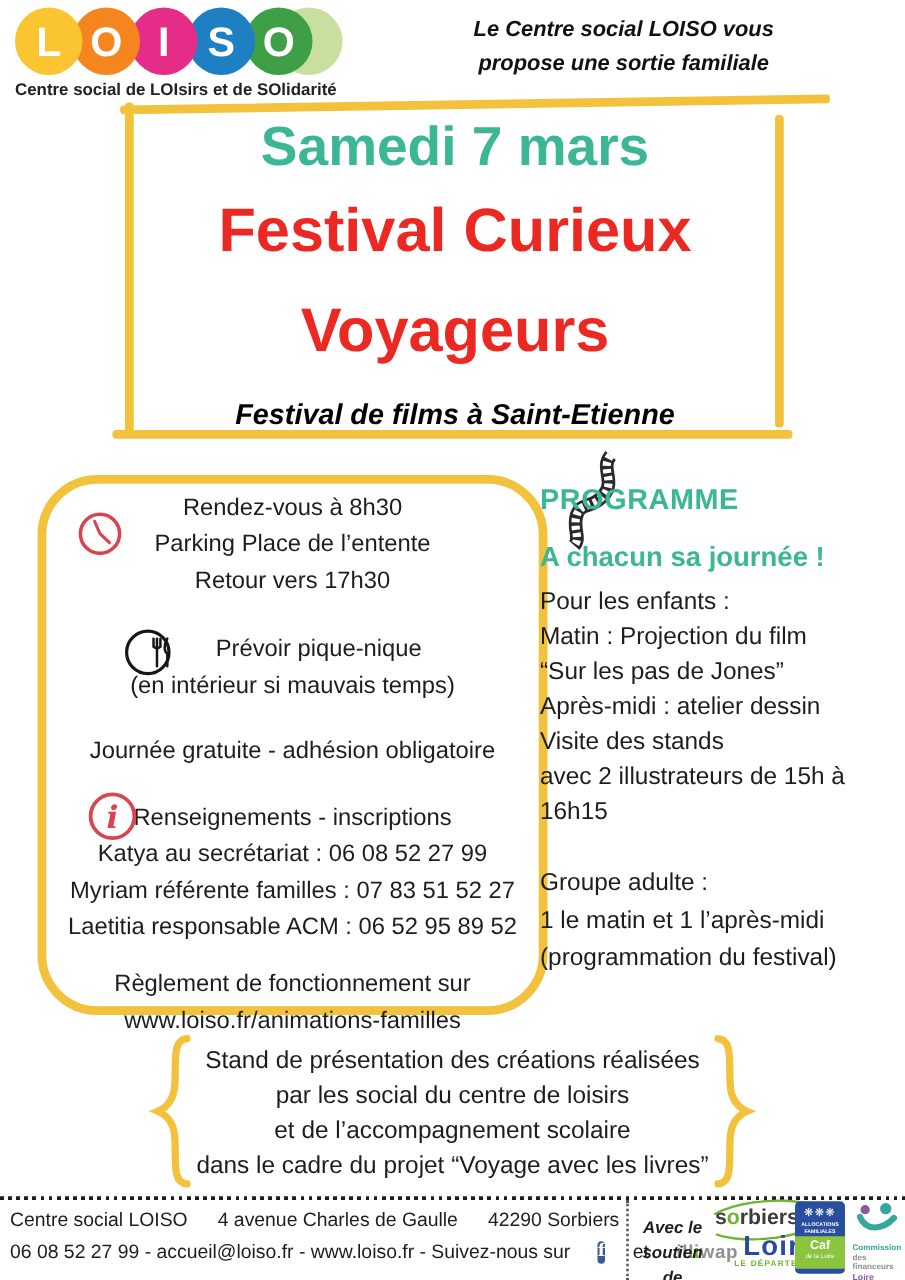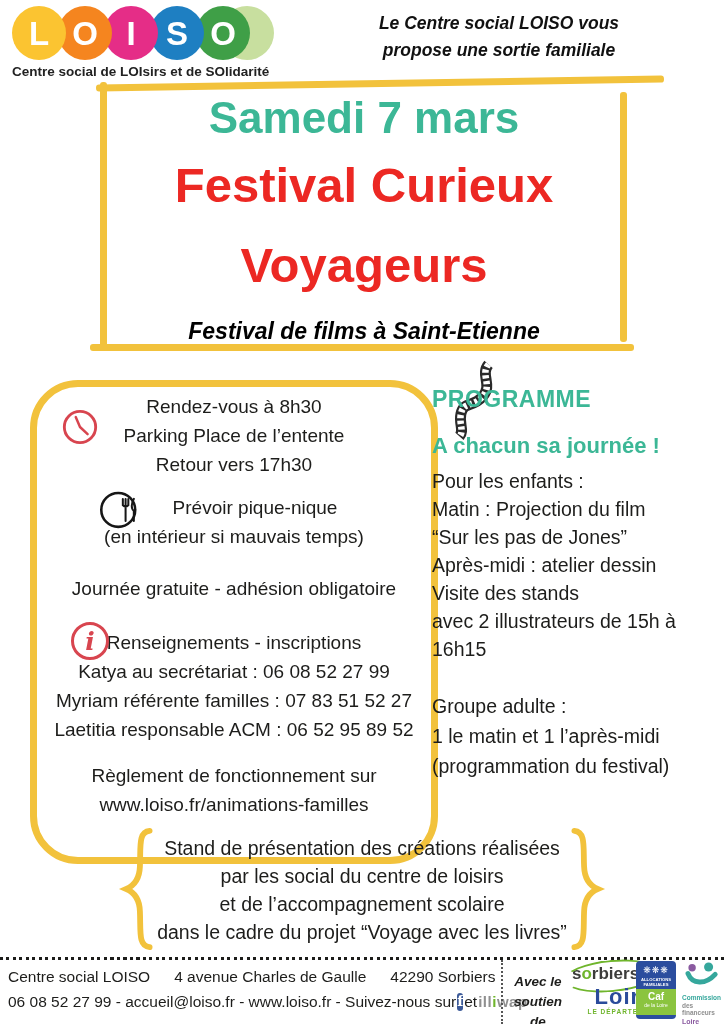--- a/index.html
+++ b/index.html
@@ -28,25 +28,25 @@
   .st-top{left:96px;top:80px;width:568px;height:7px;transform:rotate(-0.9deg);}
   .st-left{left:100px;top:82px;width:7px;height:268px;}
   .st-right{left:620px;top:92px;width:7px;height:250px;}
   .st-bottom{left:90px;top:344px;width:544px;height:7px;}
   .title-box{position:absolute;left:104px;top:88px;width:520px;text-align:center;}
   .t-date{margin-top:6px;font-size:44px;font-weight:800;color:#3CB796;line-height:48px;}
   .t-main{font-size:49px;font-weight:800;color:#EC2823;line-height:74px;margin-top:6px;}
   .t-sub{margin-top:16px;font-size:23px;font-weight:700;font-style:italic;color:#000000;}
 
   
-  .info-box{position:absolute;left:30px;top:380px;width:408px;height:484px;
+  .info-box{position:absolute;left:30px;top:380px;width:408px;height:432px;
             border:7px solid #F2C23C;border-radius:48px;box-sizing:border-box;
             text-align:center;font-size:19px;line-height:29px;padding-top:5px;}
   .ib-group{position:relative;}
-  .ib-g2{margin-top:14px;}
+  .ib-g2{margin-top:26px;}
   .ib-g3{margin-top:23px;}
   .ib-g4{margin-top:25px;}
   .ib-g5{margin-top:17px;}
   .clock-ic{position:absolute;left:24px;top:16px;width:38px;height:38px;}
   .plate-ic{position:absolute;left:62px;top:-6px;width:44px;height:44px;}
   .info-ic{position:absolute;left:34px;top:-6px;width:38px;height:38px;border:3px solid #D8454F;
            border-radius:50%;box-sizing:border-box;display:flex;align-items:center;justify-content:center;
            font-family:"DejaVu Serif",serif;font-style:italic;font-weight:700;color:#D8454F;font-size:25px;}
   .picnic-line1{padding-left:42px;}
 
@@ -64,21 +64,21 @@
               font-size:19.5px;line-height:28px;}
   .brace{position:absolute;top:0;width:42px;height:126px;}
   .brace-l{left:6px;}
   .brace-r{right:6px;}
 
   
   .dotline{position:absolute;left:0;top:957px;width:724px;height:3px;
            background:repeating-linear-gradient(90deg,#1d1d1b 0 3px,transparent 3px 6.5px);}
   .footer-left{position:absolute;left:8px;top:964px;width:488px;font-size:15.5px;line-height:25px;}
   .addr{display:flex;gap:24px;white-space:nowrap;}
-  .contact-row{display:flex;align-items:center;gap:1px;white-space:nowrap;}
+  .contact-row{display:flex;align-items:center;gap:22px;white-space:nowrap;}
   .fb{display:inline-flex;width:18px;height:18px;background:#3B5998;border-radius:3px;
       color:#fff;align-items:center;justify-content:center;font-family:"DejaVu Serif",serif;
       font-weight:700;font-size:14px;}
   .illiwap{font-weight:700;font-size:15px;color:#8f8f8f;letter-spacing:0.5px;}
   .illiwap .grn{color:#6FB52C;}
   .footer-div{position:absolute;left:501px;top:960px;height:64px;width:0;
               border-left:2px dotted #555;}
   .support{position:absolute;left:507px;top:972px;width:62px;text-align:center;
            font-style:italic;font-size:13.5px;line-height:20px;font-weight:600;}
   .sorbiers{position:absolute;left:572px;top:964px;font-size:17px;font-weight:700;color:#3c3c3b;}

